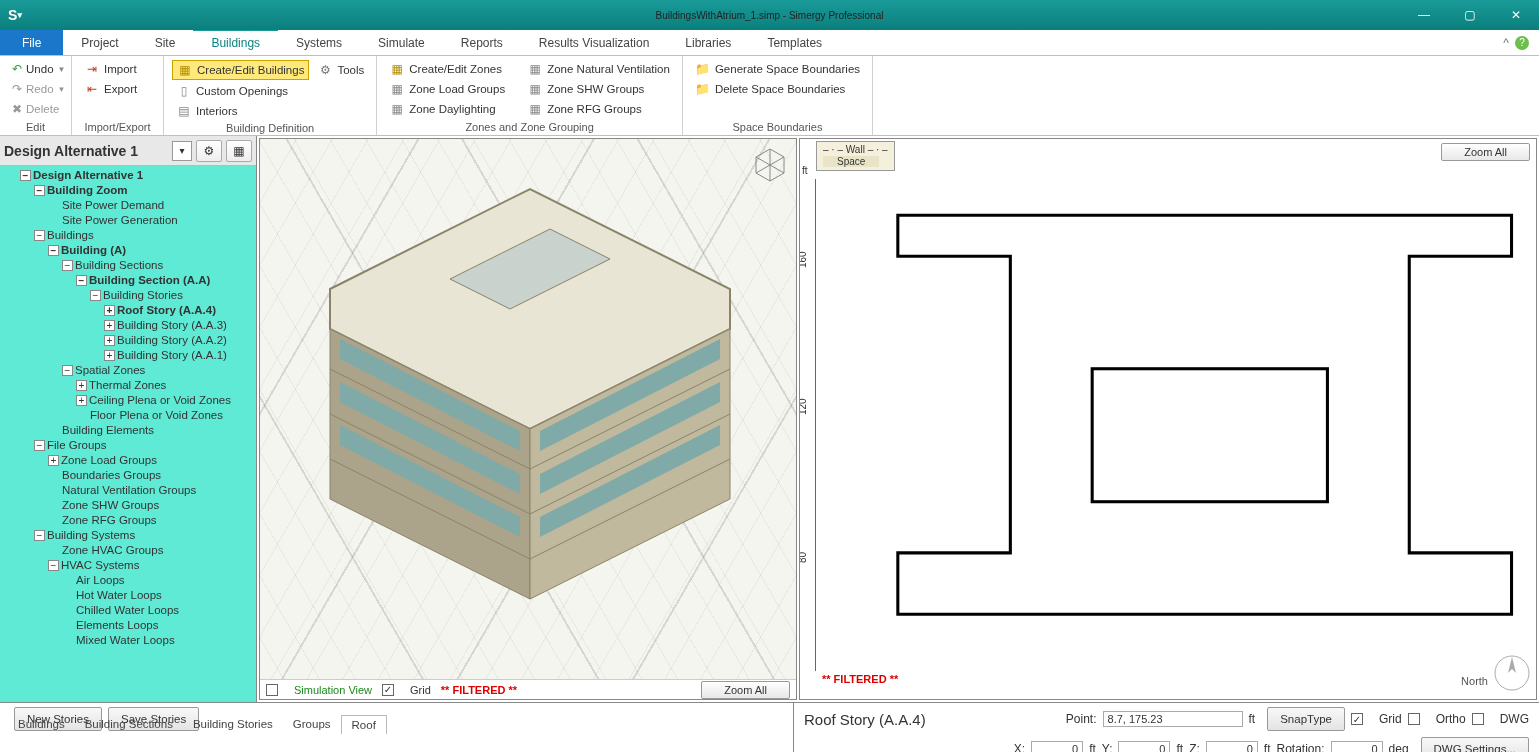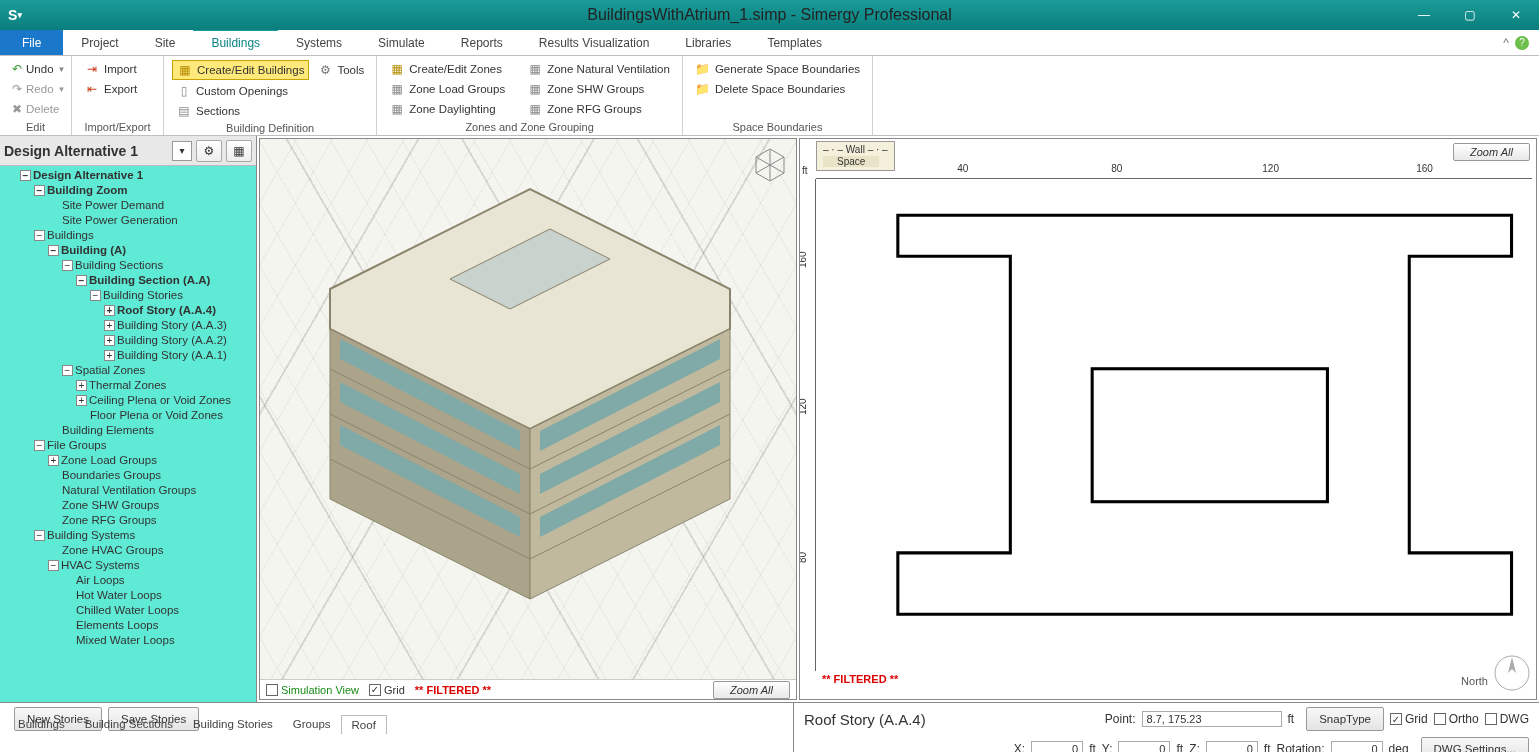--- a/index.html
+++ b/index.html
@@ -1,19 +1,19 @@
 <!DOCTYPE html>
 <html><head>
 <meta charset="utf-8">
 <style>
 * { margin: 0; padding: 0; box-sizing: border-box; font-family: "Segoe UI", Tahoma, sans-serif; }
 body { width: 1539px; height: 752px; background: #fff; overflow: hidden; font-size: 12px; color: #333; }
 .titlebar { height: 30px; background: linear-gradient(to bottom, #1a9b99, #0a7f7d); display: flex; align-items: center; position: relative; }
 .app-icon { width: 30px; height: 30px; display: flex; align-items: center; justify-content: center; color: #fff; font-weight: bold; font-size: 14px; }
-.titlebar-title { position: absolute; left: 50%; transform: translateX(-50%); color: #333; font-size: 16px; background: rgba(255,255,255,0); }
+.titlebar-title { position: absolute; left: 50%; transform: translateX(-50%); color: #333; font-size: 10px; background: rgba(255,255,255,0); }
 .titlebar .title-text { color: #222; }
 .winbtns { margin-left: auto; display: flex; }
 .winbtn { width: 46px; height: 30px; display: flex; align-items: center; justify-content: center; color: #fff; cursor: pointer; }
 
 .menubar { height: 26px; background: #fff; border-bottom: 1px solid #bfbfbf; display: flex; align-items: stretch; }
 .menuitem { padding: 0 18px; display: flex; align-items: center; cursor: pointer; color: #444; }
 .menuitem.file { background: #1a77c9; color: #fff; padding: 0 22px; }
 .menuitem.active { background: #fff; color: #0a8482; border-top: 2px solid #1a9b99; margin-top: -1px; }
 .menubar .right { margin-left: auto; display: flex; align-items: center; padding-right: 10px; gap: 6px; }
 .help-icon { width: 14px; height: 14px; border-radius: 50%; background: #6bbf4a; color: #fff; font-size: 10px; display: flex; align-items: center; justify-content: center; }
@@ -46,24 +46,24 @@
 .viewwrap { flex: 1; display: flex; }
 .view3d { flex: 1; border: 1px solid #888; margin: 2px; position: relative; background: #f5f5f0; overflow: hidden; }
 .grid3d { position: absolute; inset: 0; background-image:
   repeating-linear-gradient(60deg, transparent 0 30px, rgba(0,0,0,0.05) 30px 31px),
   repeating-linear-gradient(-60deg, transparent 0 30px, rgba(0,0,0,0.05) 30px 31px),
   repeating-linear-gradient(60deg, transparent 0 150px, rgba(0,0,0,0.12) 150px 152px),
   repeating-linear-gradient(-60deg, transparent 0 150px, rgba(0,0,0,0.12) 150px 152px);
 }
 .building3d { position: absolute; left: 10px; top: 20px; }
 .view3d-bottom { position: absolute; bottom: 0; left: 0; right: 0; height: 20px; background: #fff; border-top: 1px solid #ccc; display: flex; align-items: center; padding: 0 6px; gap: 10px; font-size: 11px; }
-.chk { display: flex; align-items: center; gap: 3px; text-align: center; }
+.chk { display: flex; align-items: center; gap: 16px; text-align: center; }
 .chkbox { width: 12px; height: 12px; border: 1px solid #666; display: inline-flex; align-items: center; justify-content: center; font-size: 10px; background: #fff; cursor: pointer; }
 .filtered { color: #d00; font-weight: bold; }
-.zoomall { margin-left: auto; border: 1px solid #999; background: linear-gradient(#fff,#e8e8e8); padding: 2px 16px; cursor: pointer; border-radius: 2px; font-size: 11px; font-style: italic; }
+.zoomall { margin-left: auto; border: 1px solid #999; background: linear-gradient(#fff,#e8e8e8); padding: 2px 22px; cursor: pointer; border-radius: 2px; font-size: 11px; }
 .compass3d { position: absolute; top: 6px; right: 6px; width: 40px; height: 40px; }
 
 .view2d { width: 738px; border: 1px solid #888; margin: 2px 2px 2px 0; position: relative; background: #fff; overflow: hidden; }
 .legend2d { position: absolute; top: 2px; left: 16px; background: #f4f0dc; border: 1px solid #999; padding: 2px 6px; font-size: 10px; line-height: 12px; }
 .ruler-h { position: absolute; top: 24px; left: 16px; right: 4px; height: 16px; border-bottom: 1px solid #666; font-size: 10px; }
 .ruler-h span { position: absolute; top: 0; transform: translateX(-50%); }
 .ruler-v { position: absolute; top: 40px; left: 0; bottom: 28px; width: 16px; border-right: 1px solid #666; font-size: 10px; }
 .ruler-v span { position: absolute; left: 2px; transform: translateY(-50%) rotate(-90deg); transform-origin: left center; }
 .unitlabel { position: absolute; top: 26px; left: 2px; font-size: 10px; }
 .plan { position: absolute; top: 40px; left: 16px; right: 4px; bottom: 28px; }
@@ -165,21 +165,21 @@
                 <span class="ico" style="color:#777">⚙</span>
                 <span>Tools</span>
               </div>
           </div>
           <div class="rbtn">
               <span class="ico" style="color:#888">▯</span>
               <span>Custom Openings</span>
             </div>
           <div class="rbtn">
               <span class="ico" style="color:#888">▤</span>
-              <span>Sections</span>
+              <span>Interiors</span>
             </div>
         </div>
       </div>
     </div>
     <div class="gname">Building Definition</div>
   </div>
   <div class="ribbon-group">
     <div class="rows">
       <div class="ribbon-cols">
         <div class="ribbon-col">
@@ -324,26 +324,20 @@
       </div>
     </div>
 
     <div class="view2d">
       <div class="legend2d">
         – · – <span>Wall</span> – · –<br>
         <span style="background:#e9e4c8;padding:0 14px">Space</span>
       </div>
       <span class="zoomall zoomall2">Zoom All</span>
       <span class="unitlabel">ft</span>
-      <div class="ruler-h">
-        <span style="left:20.5%">40</span>
-        <span style="left:42%">80</span>
-        <span style="left:63.5%">120</span>
-        <span style="left:85%">160</span>
-      </div>
       <div class="ruler-v">
         <span style="top:78%">80</span>
         <span style="top:48%">120</span>
         <span style="top:18%">160</span>
       </div>
       <div class="plan">
         <svg viewBox="0 0 700 430">
           <path d="M80 10 L680 10 L680 50 L580 50 L580 340 L680 340 L680 400 L80 400 L80 340 L190 340 L190 50 L80 50 Z" fill="none" stroke="#000" stroke-width="3"></path>
           <rect x="270" y="160" width="230" height="130" fill="none" stroke="#000" stroke-width="3"></rect>
         </svg>

